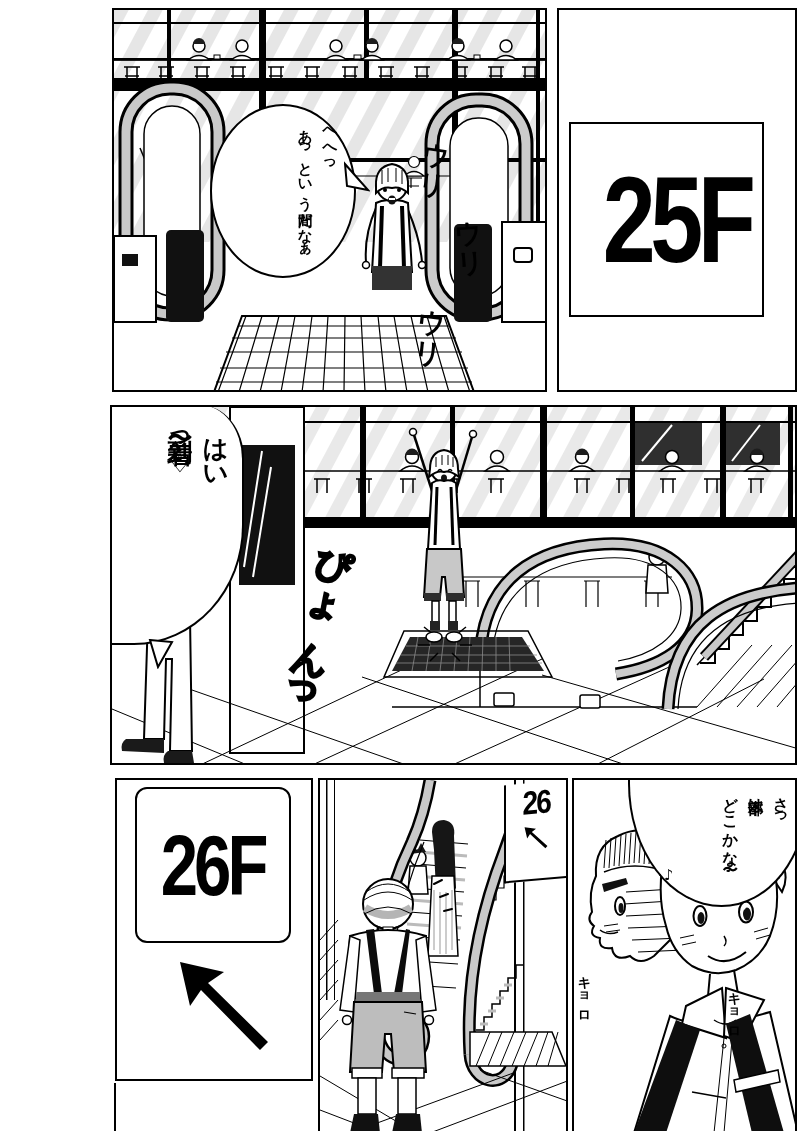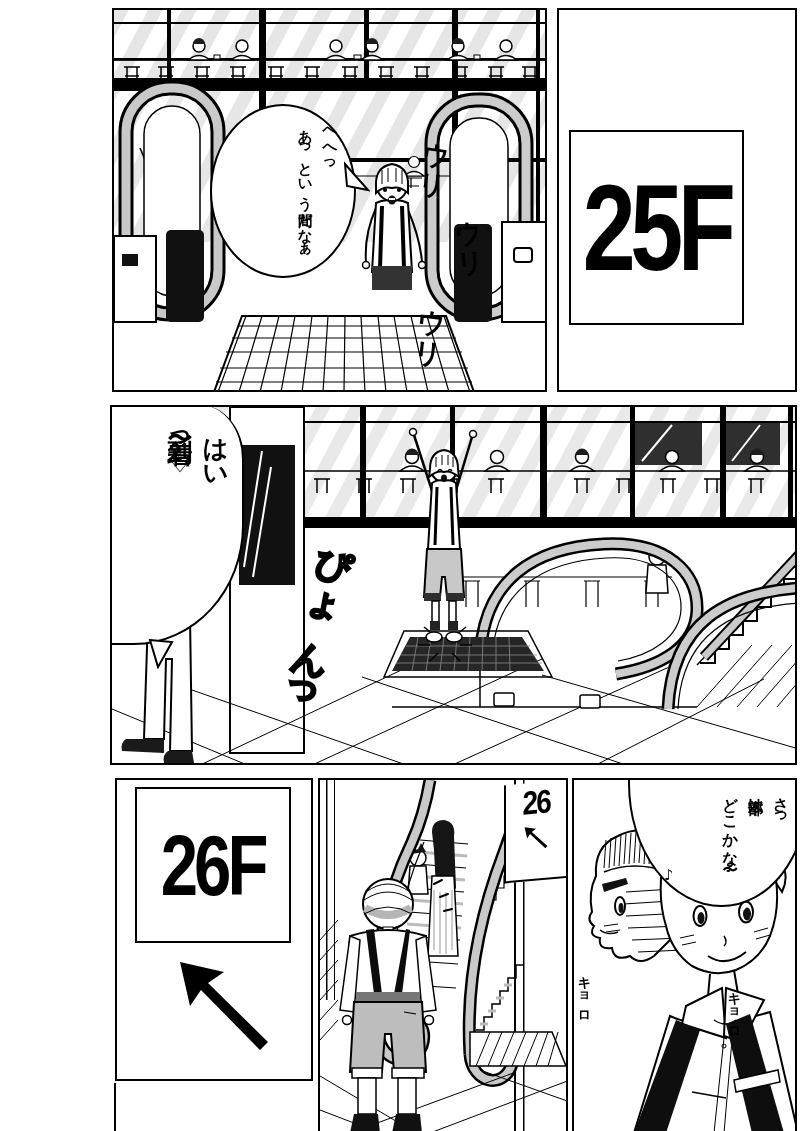--- a/index.html
+++ b/index.html
@@ -35,23 +35,23 @@
   .pyon{left:183px;top:116px;font-size:36px;letter-spacing:7px;transform:rotate(14deg);
         color:#fff;-webkit-text-stroke:2.5px #000;}
   .kyoro{font-size:13px;letter-spacing:2px;}
   .k1{left:1px;top:188px;}
   .k2{left:151px;top:204px;}
   .note{position:absolute;left:90px;top:86px;font-size:15px;font-weight:bold;z-index:6;}
   
   .signbox{position:absolute;border:2px solid #000;background:#fff;display:flex;
            align-items:center;justify-content:center;z-index:3;}
   .signtext{font-family:"Liberation Sans",sans-serif;font-weight:bold;line-height:1;}
-  .s25{left:10px;top:120px;width:171px;height:191px;}
+  .s25{left:10px;top:112px;width:171px;height:191px;padding-left:20px;}
   .s25 .signtext{font-size:122px;letter-spacing:-7px;transform:scaleX(.78);}
-  .s26f{left:18px;top:7px;width:152px;height:152px;}
+  .s26f{left:18px;top:7px;width:152px;height:152px;border-radius:12px;}
   .s26f .signtext{font-size:86px;letter-spacing:-5px;transform:scaleX(.78);}
   .bigarrow{position:absolute;left:42px;top:176px;}
   .wallsign{position:absolute;right:0;top:0;width:60px;height:96px;background:#fff;
             border-left:2px solid #000;border-bottom:2px solid #000;z-index:3;
             transform:skewY(-5deg);transform-origin:top right;
             display:flex;flex-direction:column;align-items:center;}
   .wallsign .signtext{font-size:33px;letter-spacing:-2px;transform:scaleX(.85);margin-top:3px;}
   .wallsign svg{margin-top:6px;}
   .frameline{position:absolute;background:#000;}
 </style>

